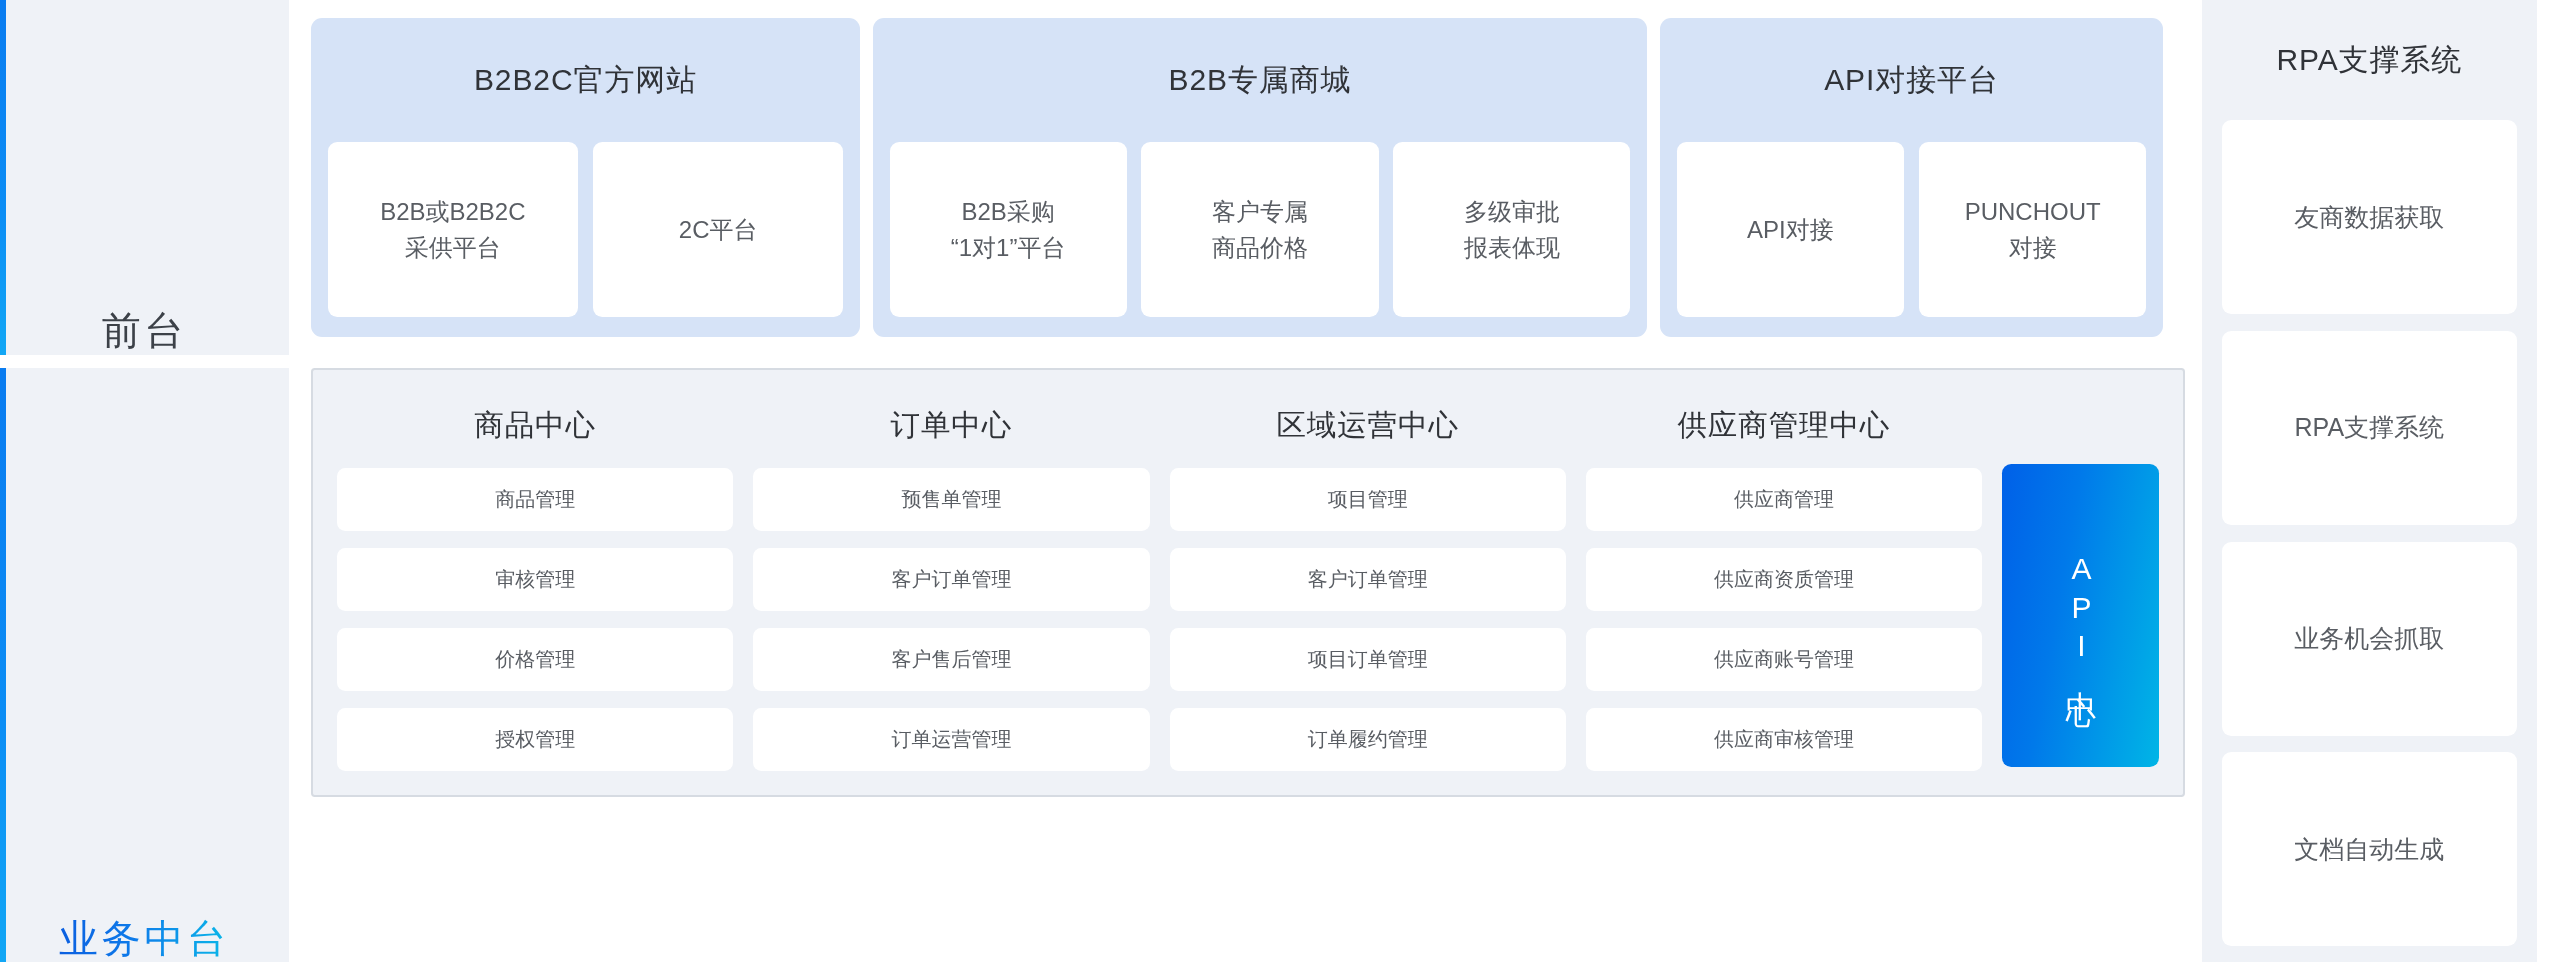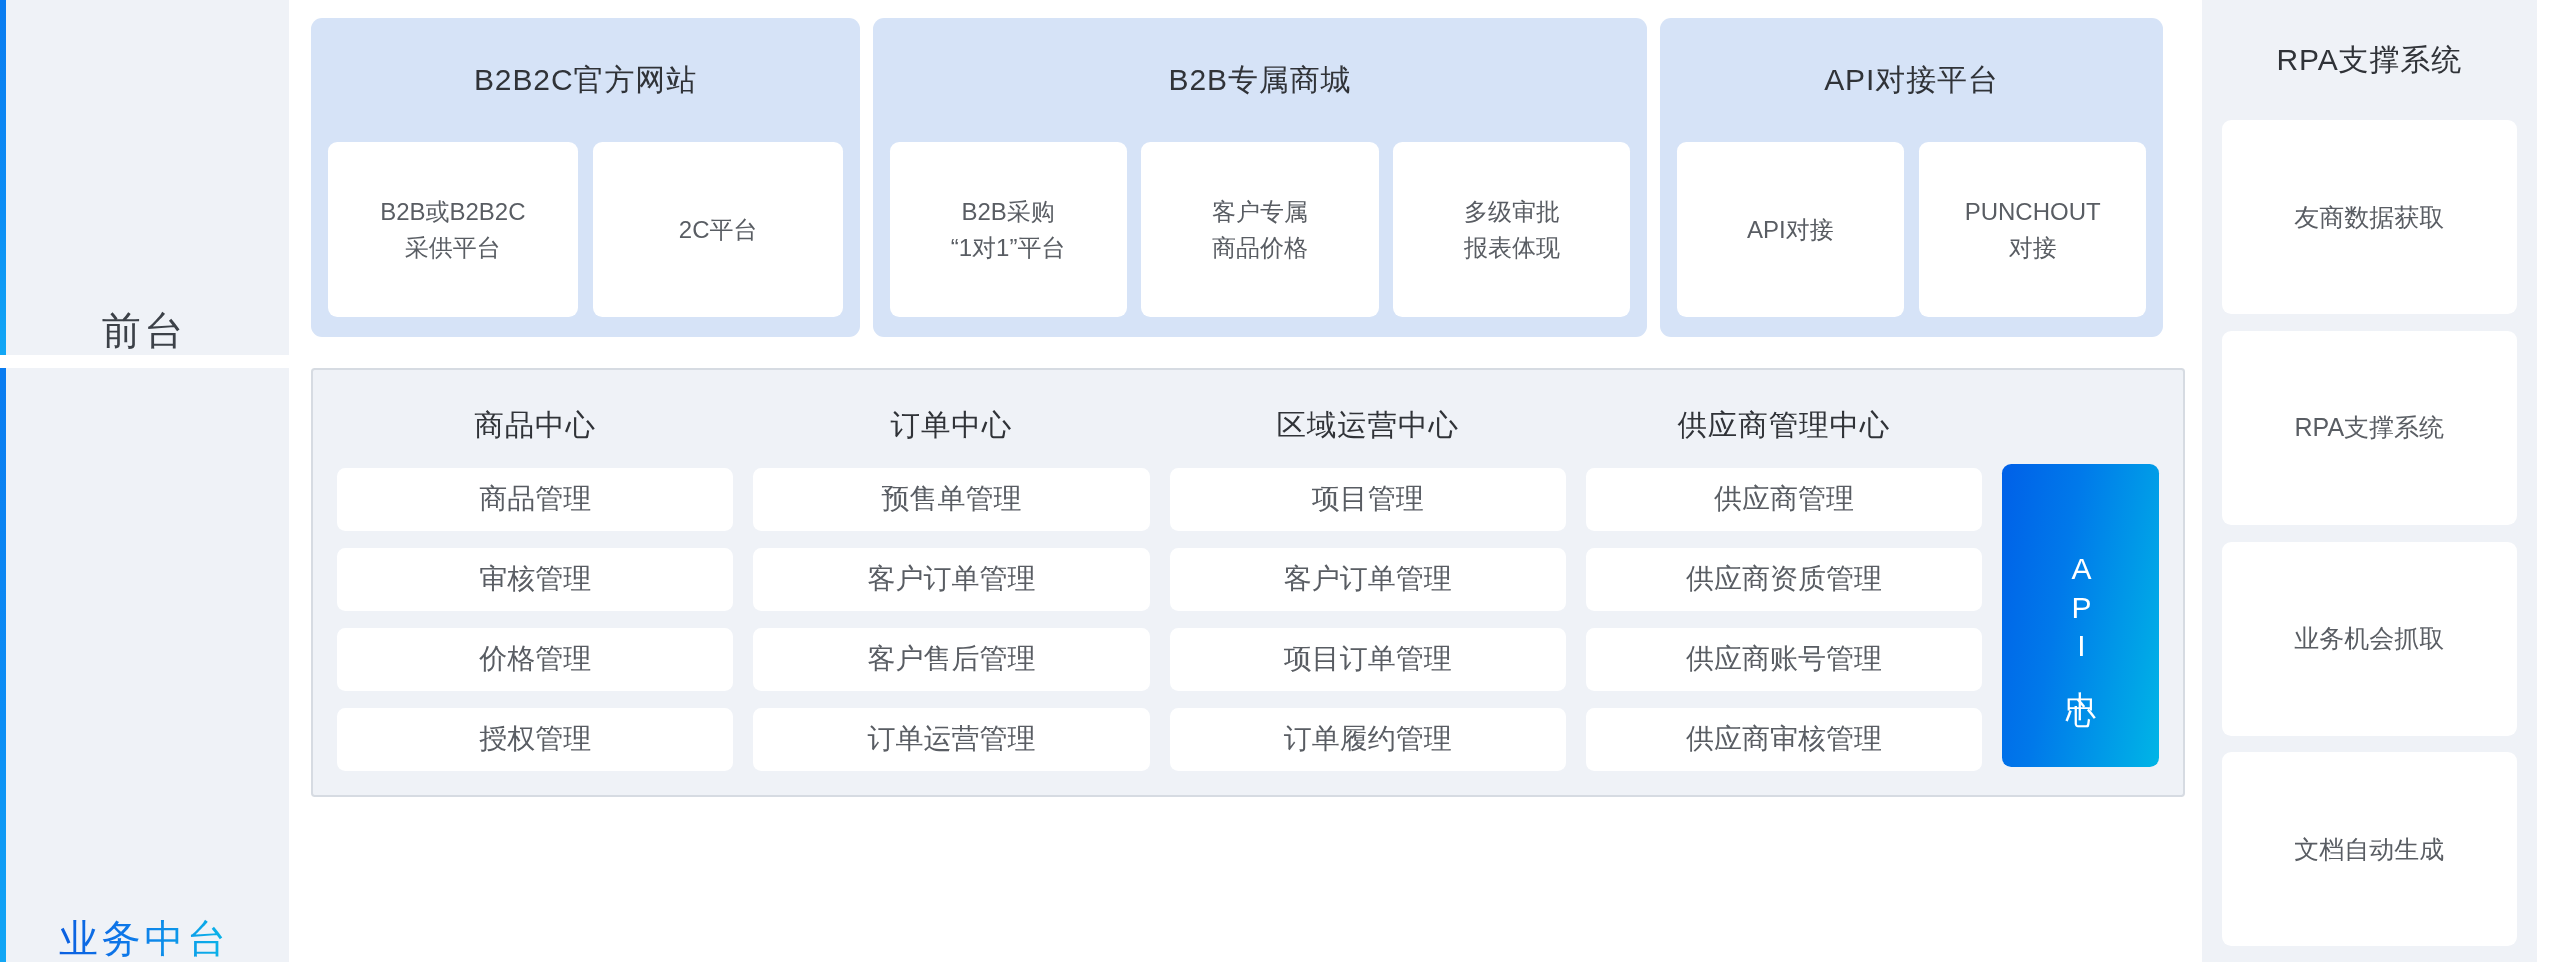--- a/index.html
+++ b/index.html
@@ -176,21 +176,21 @@
     gap: 16.6px;
     padding-top: 5.5px;
   }
   .mitem {
     flex: 1 1 0;
     background: #ffffff;
     border-radius: 8.3px;
     display: flex;
     align-items: center;
     justify-content: center;
-    font-size: 28px;
+    font-size: 20px;
     color: #595d63;
     text-align: center;
   }
 
   .api-center {
     flex: 0 0 157px;
     margin-top: 74px;
     margin-bottom: 3.7px;
     border-radius: 9.2px;
     background: linear-gradient(100deg, #0060e8 0%, #0079ea 38%, #00b5e6 100%);

